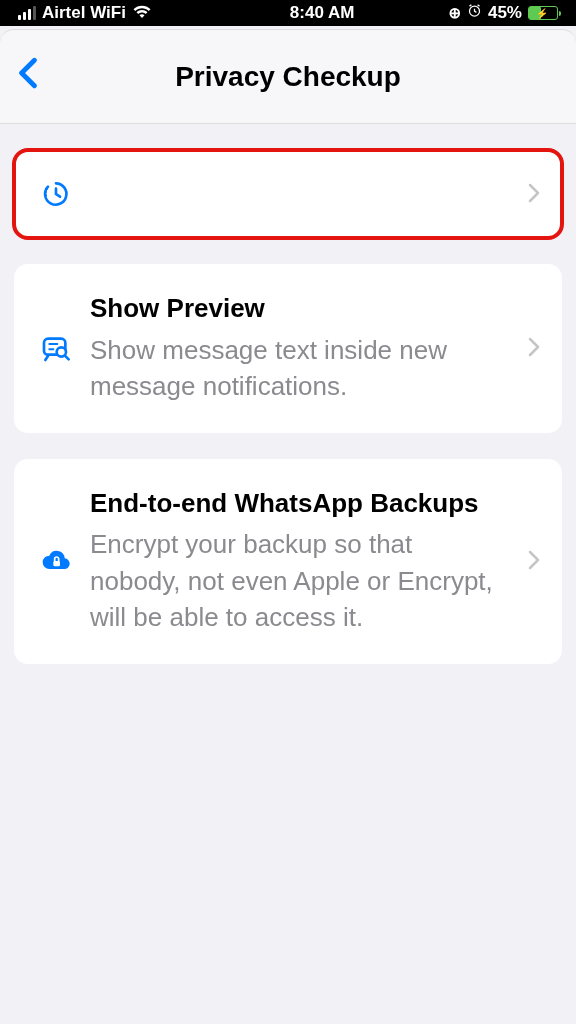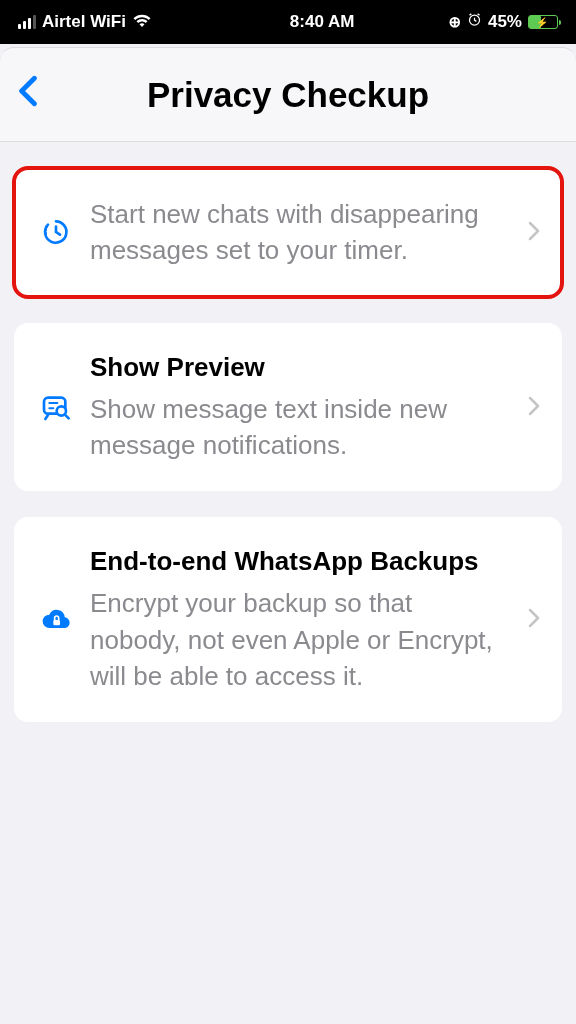--- a/index.html
+++ b/index.html
@@ -4,21 +4,21 @@
   <style>
     * { margin: 0; padding: 0; box-sizing: border-box; }
     body {
       width: 576px;
       height: 1024px;
       font-family: -apple-system, BlinkMacSystemFont, 'Segoe UI', sans-serif;
       background: #f2f2f6;
       overflow: hidden;
     }
     .status-bar {
-      height: 44px;
+      height: 26px;
       background: #000;
       color: #fff;
       display: flex;
       align-items: center;
       justify-content: space-between;
       padding: 0 18px;
       font-size: 17px;
       font-weight: 600;
     }
     .status-left, .status-right {
@@ -89,21 +89,21 @@
     }
     .back-btn {
       color: #007aff;
       font-size: 36px;
       font-weight: 400;
       padding: 0 8px;
       position: absolute;
       left: 10px;
     }
     .nav-title {
-      font-size: 35px;
+      font-size: 28px;
       font-weight: 700;
       color: #000;
       text-align: center;
       width: 100%;
     }
     .content {
       padding: 0 14px;
     }
     .card {
       background: #fff;
@@ -202,21 +202,20 @@
     <div class="card-icon">
       <svg class="icon-svg" viewBox="0 0 24 24" fill="none">
         <path d="M12 4 A8 8 0 1 1 6 6.5" stroke="#007aff" stroke-width="2" stroke-linecap="round"></path>
         <circle cx="5" cy="8" r="1" fill="#007aff"></circle>
         <circle cx="4.2" cy="10.5" r="1" fill="#007aff"></circle>
         <circle cx="4.2" cy="13" r="1" fill="#007aff"></circle>
         <path d="M12 8 v4 l3 2" stroke="#007aff" stroke-width="2" stroke-linecap="round"></path>
       </svg>
     </div>
     <div class="card-body">
-      <div class="card-desc">Start new chats with disappearing messages set to your timer.</div>
     </div>
     <div class="chevron">
       <svg width="12" height="20" viewBox="0 0 12 20" fill="none">
           <path d="M2 2 L10 10 L2 18" stroke="#c5c5c8" stroke-width="2.5" stroke-linecap="round" stroke-linejoin="round"></path>
         </svg>
     </div>
   </div>
 
   <div class="card">
     <div class="card-icon">

